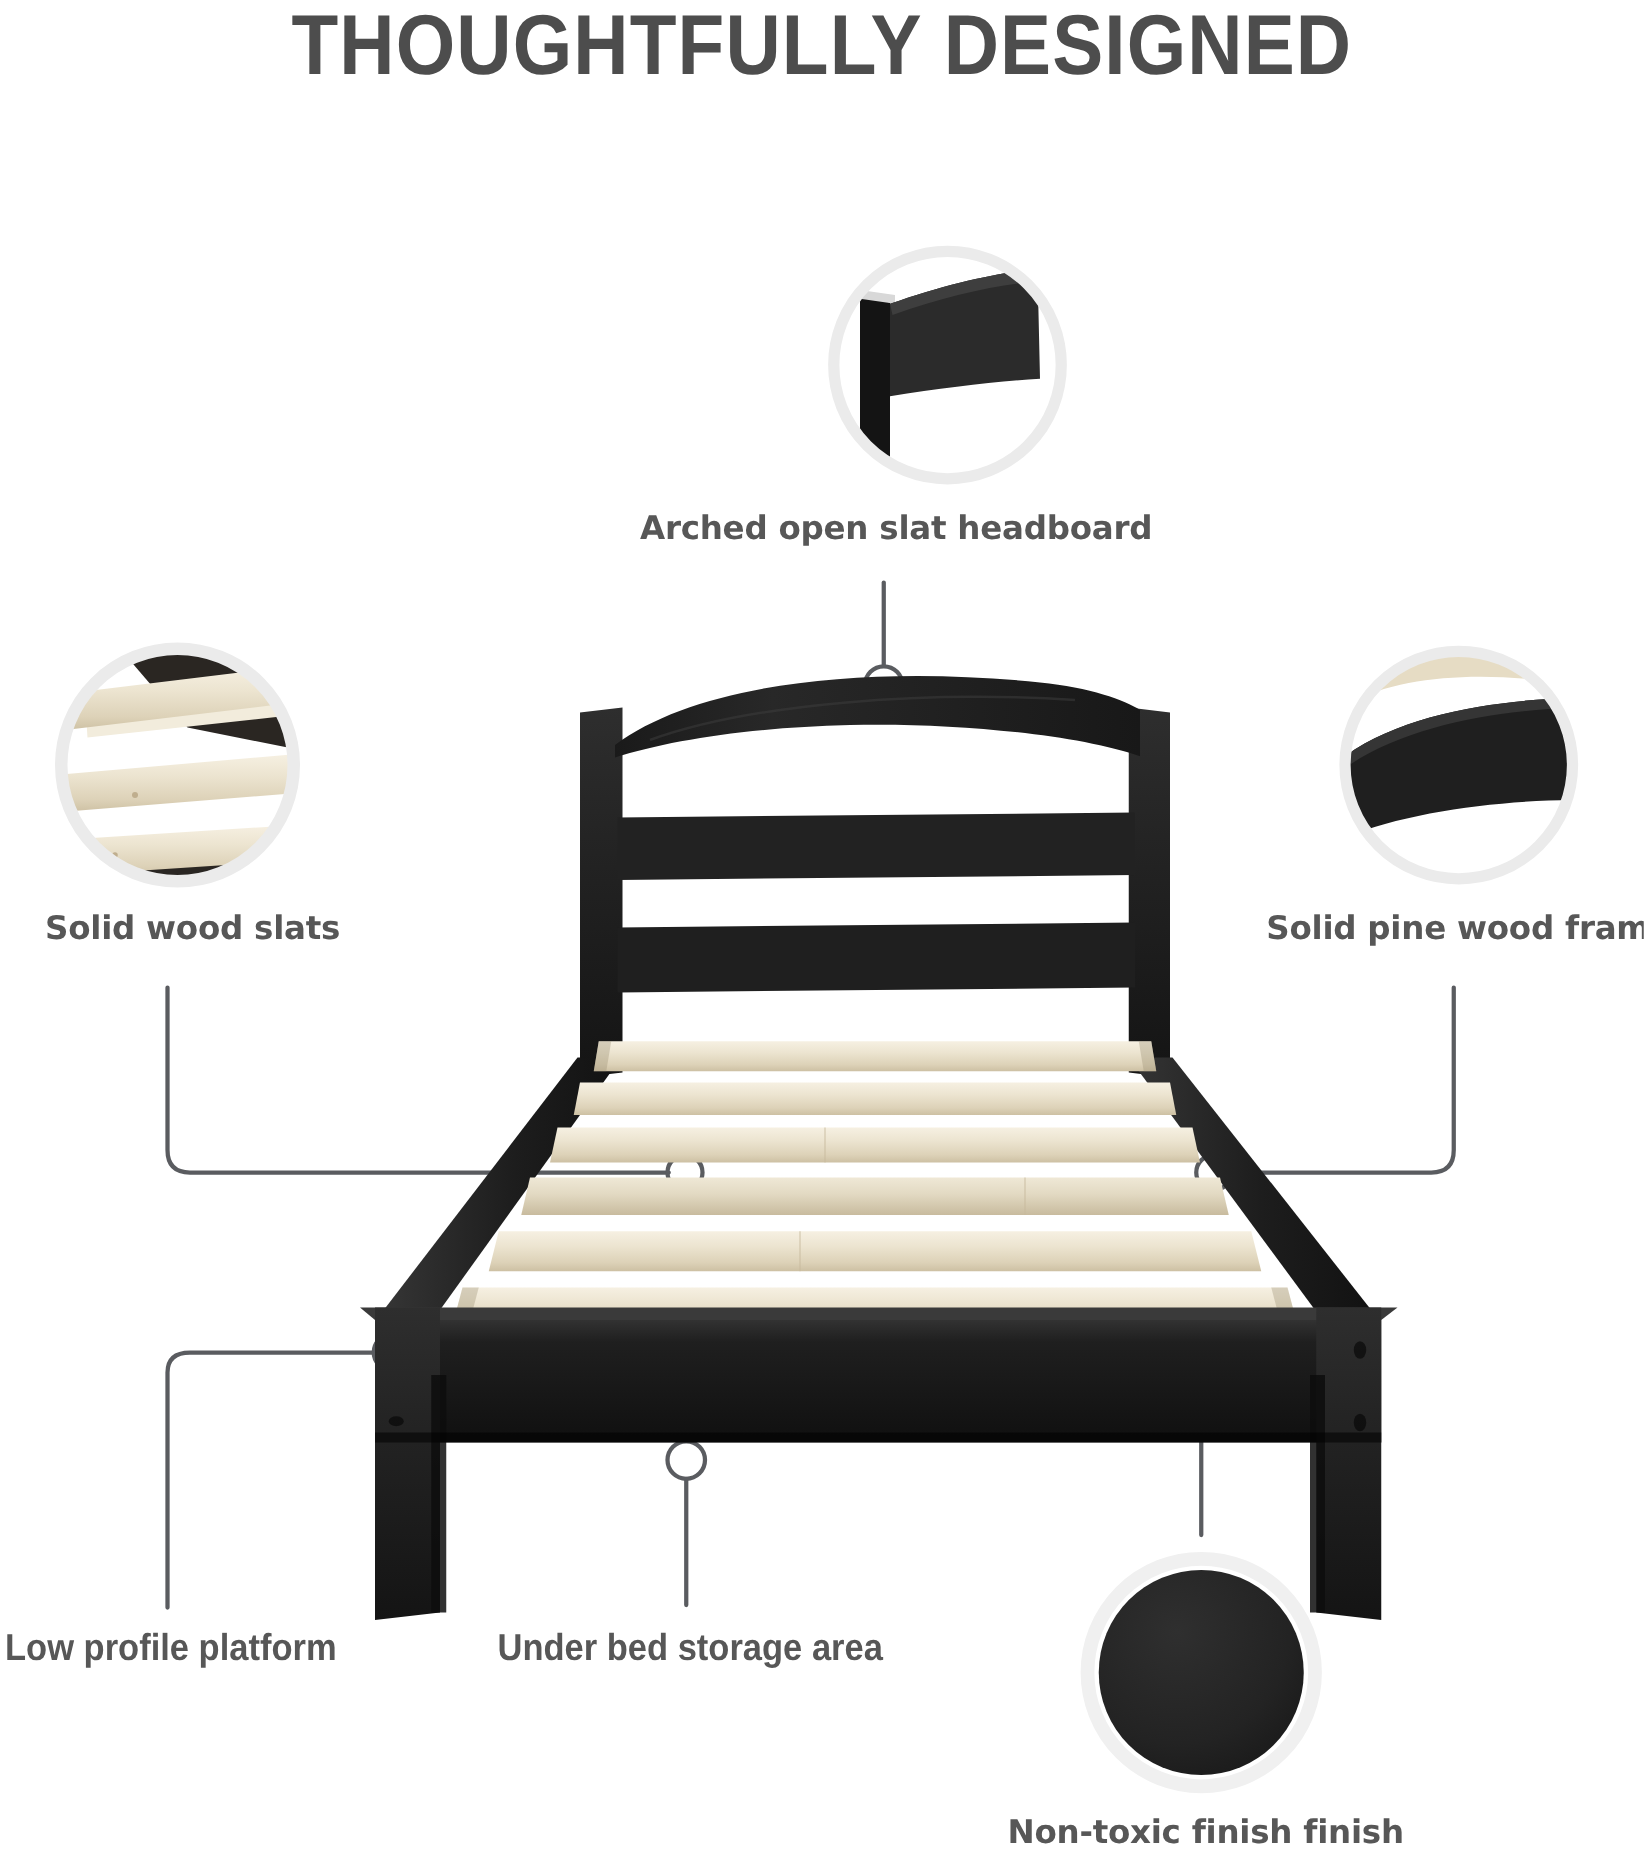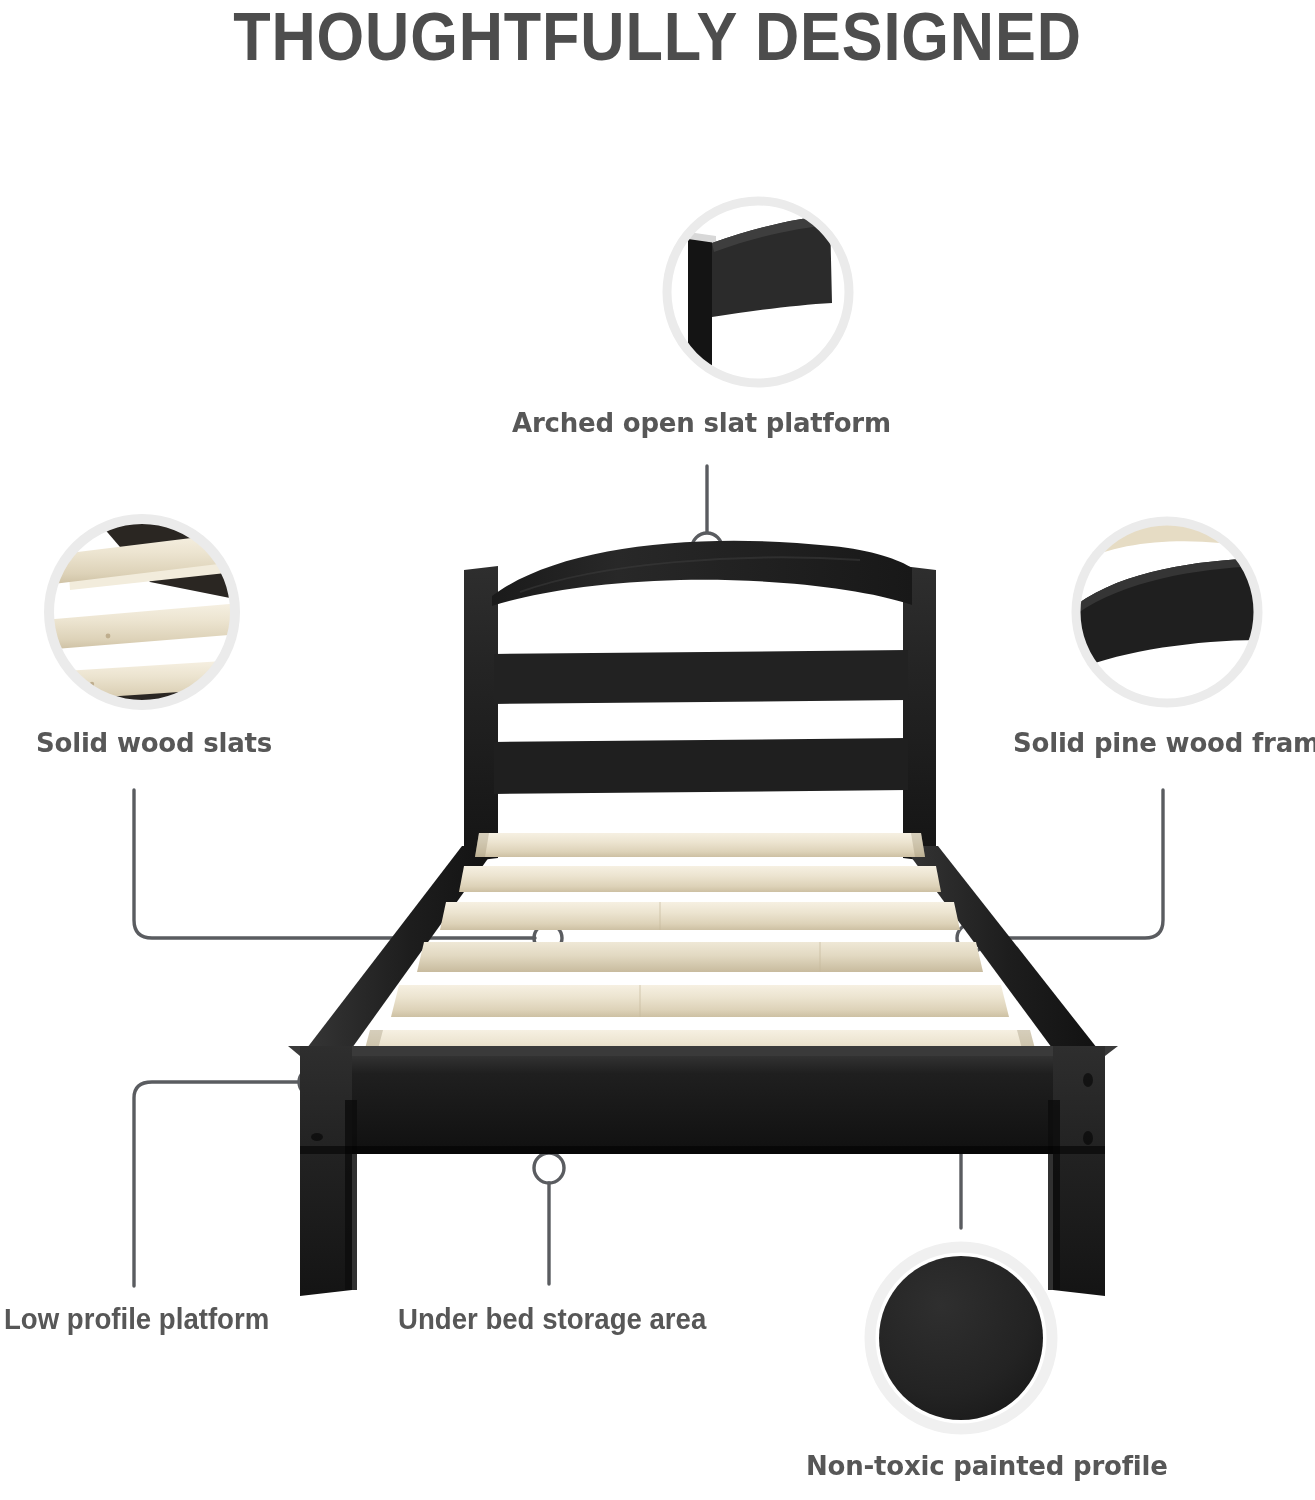--- a/index.html
+++ b/index.html
@@ -285,23 +285,23 @@
 
   <g>
     <circle cx="961" cy="1338" r="96" fill="#ffffff"></circle>
     <circle cx="961" cy="1338" r="82" fill="url(#gSwatch)"></circle>
     <circle cx="961" cy="1338" r="91" fill="none" stroke="#f0f0f0" stroke-width="11"></circle>
   </g>
 
 </svg>
 </div>
 
-<div class="label wide" id="lbl-headboard">Arched open slat platform</div>
+<div class="label wide" id="lbl-headboard">Arched open slat headboard</div>
 
 <div class="label wide" id="lbl-slats">Solid wood slats</div>
 
 <div class="label wide" id="lbl-frame">Solid pine wood frame</div>
 
 <div class="label narrow" id="lbl-lowprof">Low profile platform</div>
 
 <div class="label narrow" id="lbl-storage">Under bed storage area</div>
 
-<div class="label wide" id="lbl-finish">Non-toxic painted profile</div>
+<div class="label wide" id="lbl-finish">Non-toxic finish finish</div>
 
 </body></html>

